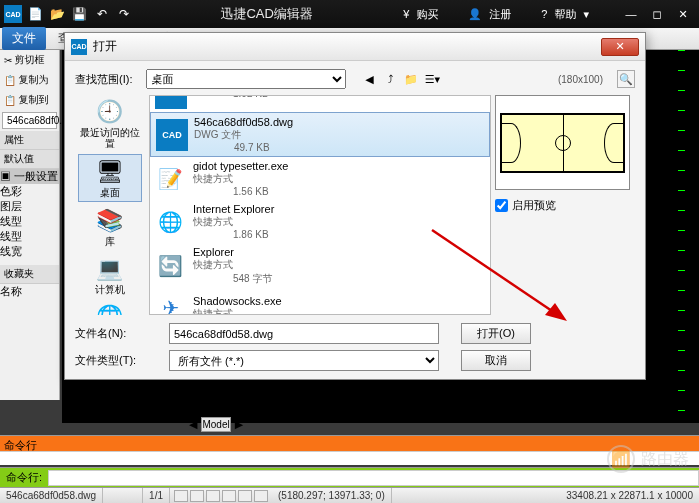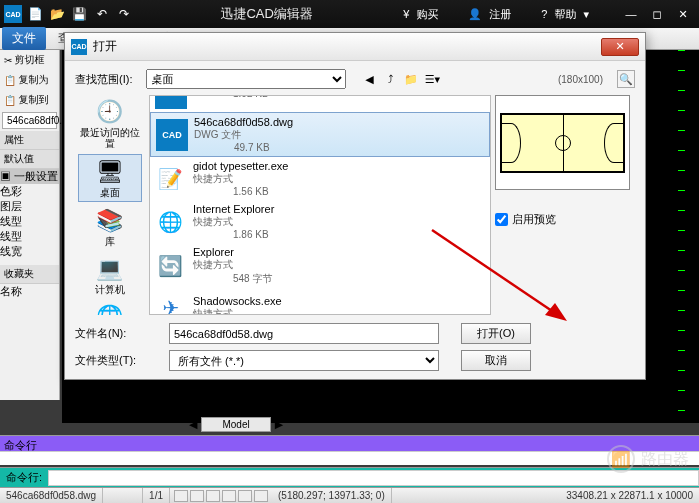--- a/index.html
+++ b/index.html
@@ -51,21 +51,21 @@
 .filelist { flex: 1; background: #fff; border: 1px solid #bbb; overflow: auto; }
 .file-item { display: flex; align-items: center; gap: 6px; padding: 3px 5px; }
 .file-item.selected { background: linear-gradient(#e4f0fb, #cde6f7); border: 1px solid #7da2ce; }
 .file-item .ficon { width: 32px; height: 32px; display: flex; align-items: center; justify-content: center; font-size: 20px; }
 .file-item .ficon.cad { background: #0a7cc2; color: #fff; font-size: 9px; font-weight: bold; }
 .file-item .finfo { display: flex; flex-direction: column; }
 .file-item .fname { font-size: 11px; }
 .file-item .ftype { font-size: 10px; color: #666; }
 .file-item .fsize { font-size: 10px; color: #666; margin-left: 40px; }
 
-.preview-area { width: 140px; display: flex; flex-direction: column; gap: 16px; }
+.preview-area { width: 140px; display: flex; flex-direction: column; gap: 2px; }
 .preview-dim { font-size: 10px; text-align: right; color: #555; }
 .preview-box { width: 135px; height: 95px; border: 1px solid #888; background: #fff; display: flex; align-items: center; justify-content: center; padding: 2px; position: relative; }
 .court { width: 125px; height: 60px; border: 2px solid #000; background: #fffec0; position: relative; }
 .court::before { content: ''; position: absolute; left: 50%; top: 0; bottom: 0; width: 1px; background: #000; }
 .court .circle { position: absolute; width: 16px; height: 16px; border: 1px solid #000; border-radius: 50%; top: 50%; transform: translateY(-50%); }
 .court .c1 { left: 50%; margin-left: -8px; }
 .court .arc-l { position: absolute; left: -1px; top: 8px; bottom: 8px; width: 20px; border: 1px solid #000; border-left: none; border-radius: 0 50% 50% 0; }
 .court .arc-r { position: absolute; right: -1px; top: 8px; bottom: 8px; width: 20px; border: 1px solid #000; border-right: none; border-radius: 50% 0 0 50%; }
 .enable-preview { display: flex; align-items: center; gap: 4px; font-size: 11px; margin-top: 6px; }
 
@@ -73,29 +73,29 @@
 .bottom-row { display: flex; align-items: center; gap: 8px; margin-bottom: 6px; }
 .bottom-row .label { width: 86px; font-size: 11px; }
 .bottom-row .combo { flex: 0 0 270px; height: 21px; border: 1px solid #888; background: #fff; font-size: 11px; padding: 0 4px; }
 .bottom-row .btn { width: 70px; height: 21px; border: 1px solid #888; background: linear-gradient(#fdfdfd, #e4e4e4); font-size: 11px; cursor: pointer; }
 
 
 .drawing { position: absolute; left: 62px; top: 50px; right: 0; bottom: 80px; background: #000; }
 .drawing .ruler { position: absolute; right: 14px; top: 0; bottom: 0; width: 7px; background: repeating-linear-gradient(#0f0 0 1px, #000 1px 20px); }
 
 .drawing-tabs { position: absolute; left: 185px; bottom: 70px; height: 18px; display: flex; align-items: center; }
-.drawing-tabs .tab { background: #e8e8e8; border: 1px solid #999; padding: 1px 20px; font-size: 10px; }
-
-
-.cmdline { position: absolute; left: 0; bottom: 38px; right: 0; height: 30px; background: #8b5cf6; border-top: 1px solid #999; }
+.drawing-tabs .tab { background: #e8e8e8; border: 1px solid #999; padding: 1px 0; font-size: 10px; }
+
+
+.cmdline { position: absolute; left: 0; bottom: 38px; right: 0; height: 30px; background: #f97316; border-top: 1px solid #999; }
 .cmdline .label { position: absolute; left: 4px; top: 2px; font-size: 11px; }
 .cmdline .input { position: absolute; left: 0; bottom: 0; right: 0; height: 14px; background: #fff; border-top: 1px solid #ccc; }
 
 
-.cmdline2 { position: absolute; left: 0; bottom: 16px; right: 0; height: 20px; background: #14b8a6; border-top: 1px solid #999; display: flex; align-items: center; }
+.cmdline2 { position: absolute; left: 0; bottom: 16px; right: 0; height: 20px; background: #84cc16; border-top: 1px solid #999; display: flex; align-items: center; }
 .cmdline2 .label { padding: 0 6px; font-size: 11px; }
 .cmdline2 .inp { flex: 1; height: 16px; background: #fff; border: 1px solid #ccc; }
 
 
 .statusbar { position: absolute; left: 0; bottom: 0; right: 0; height: 16px; background: linear-gradient(#f4f4f4, #dcdcdc); display: flex; align-items: center; font-size: 10px; color: #333; border-top: 1px solid #999; }
 .statusbar .cell { padding: 0 6px; border-right: 1px solid #bbb; height: 100%; display: flex; align-items: center; }
 .statusbar .icons { display: flex; gap: 2px; padding: 0 4px; }
 .statusbar .icons span { width: 14px; height: 12px; border: 1px solid #aaa; background: #eee; }
 .statusbar .right { margin-left: auto; padding: 0 6px; }
 

